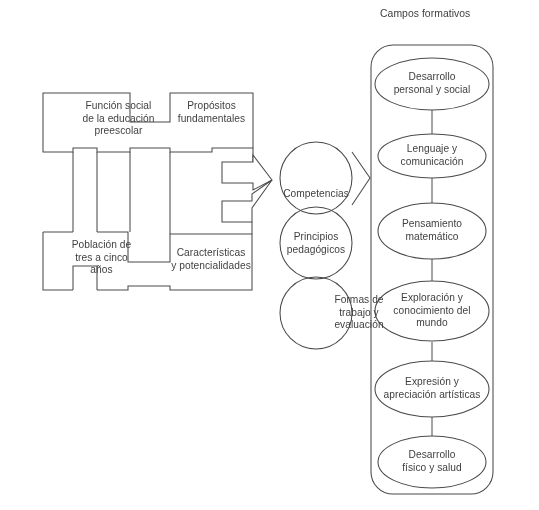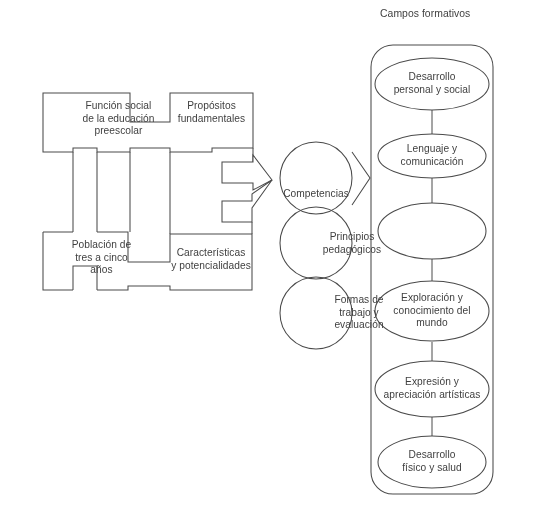--- a/index.html
+++ b/index.html
@@ -135,33 +135,35 @@
 
   <div class="lbl" style="left:43px; top:239px; width:85px;margin-left:16px;">Población de
 tres a cinco
 años</div>
 
   <div class="lbl" style="left:166px; top:247px; width:90px;">Características
 y potencialidades</div>
 
   <div class="lbl" style="left:280px; top:172px; width:72px;margin-top:16px;">Competencias</div>
 
-  <div class="lbl" style="left:280px; top:231px; width:72px;padding-left:36px;">Principios
+  <div class="lbl" style="left:280px; top:231px; width:72px;">Principios
 pedagógicos</div>
 
   <div class="lbl" style="left:282px; top:294px; width:68px;padding-left:43px;">Formas de
 trabajo y
 evaluación</div>
 
   <div class="lbl" style="left:376px; top:71px; width:112px;">Desarrollo
 personal y social</div>
 
   <div class="lbl" style="left:379px; top:143px; width:106px;">Lenguaje y
 comunicación</div>
 
+  <div class="lbl" style="left:379px; top:218px; width:106px;">Pensamiento
+matemático</div>
 
   <div class="lbl" style="left:376px; top:292px; width:112px;">Exploración y
 conocimiento del
 mundo</div>
 
   <div class="lbl" style="left:374px; top:376px; width:116px;">Expresión y
 apreciación artísticas</div>
 
   <div class="lbl" style="left:379px; top:449px; width:106px;">Desarrollo
 físico y salud</div>

